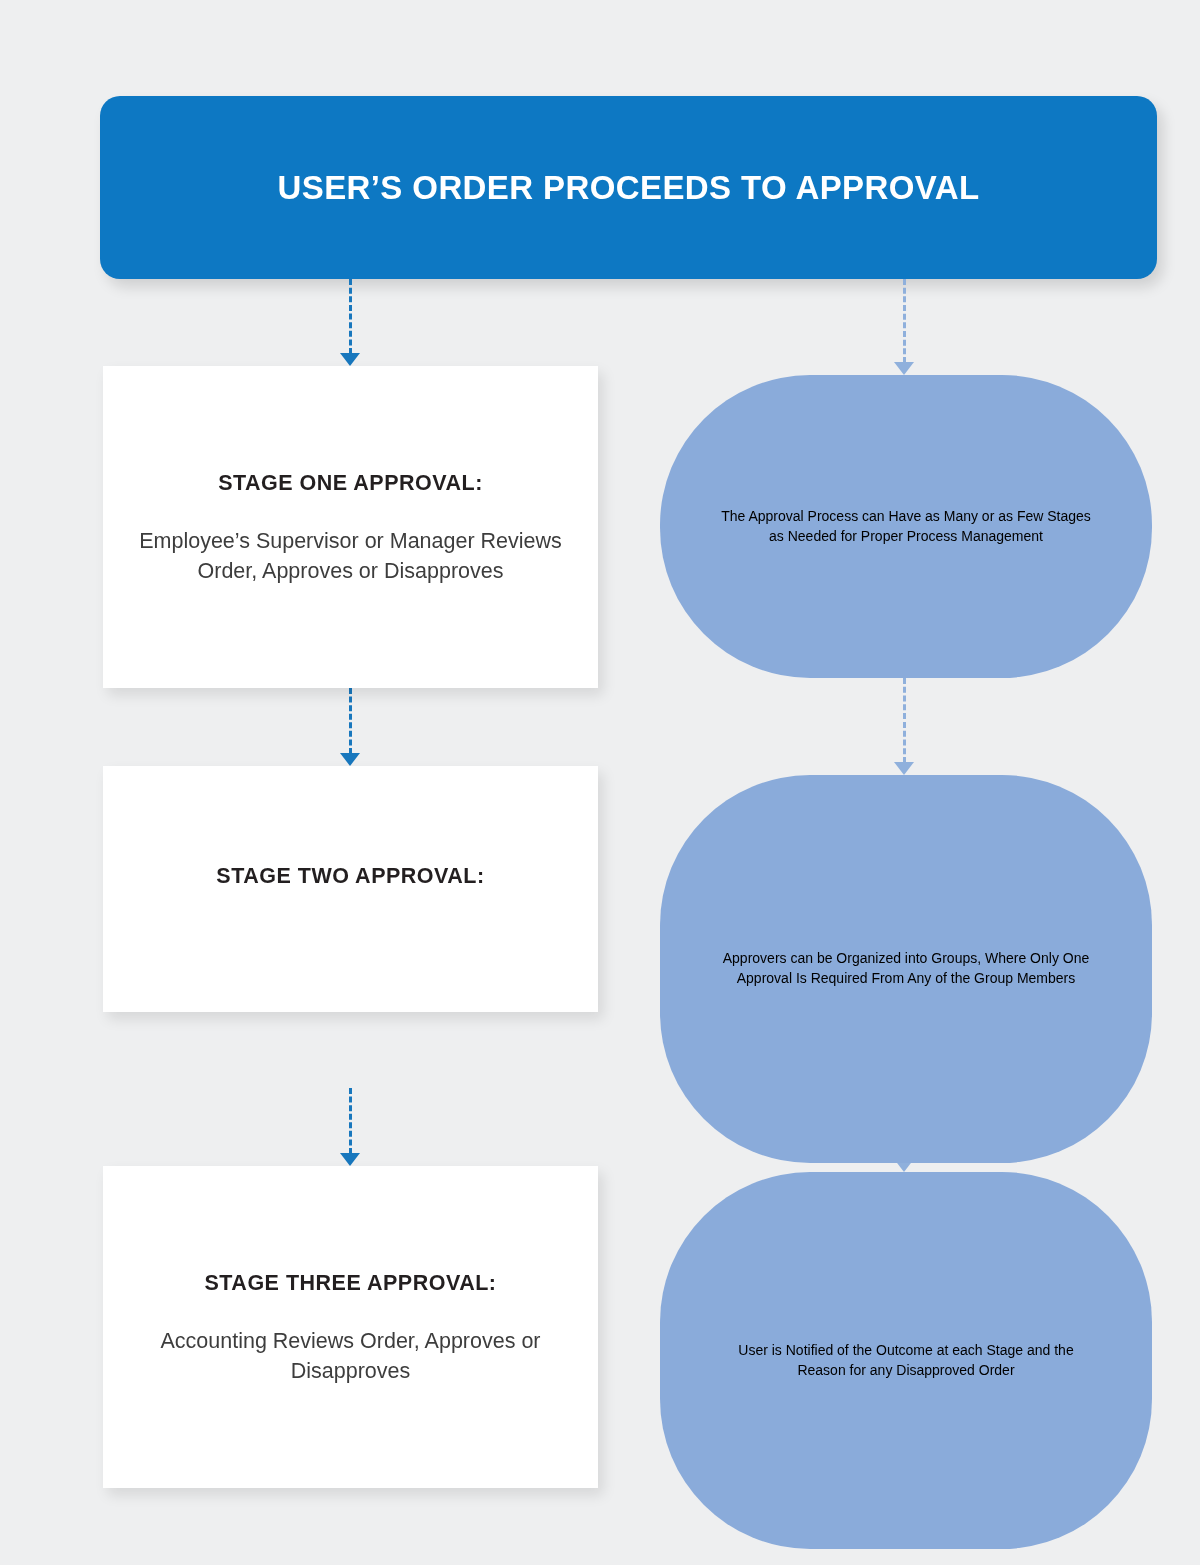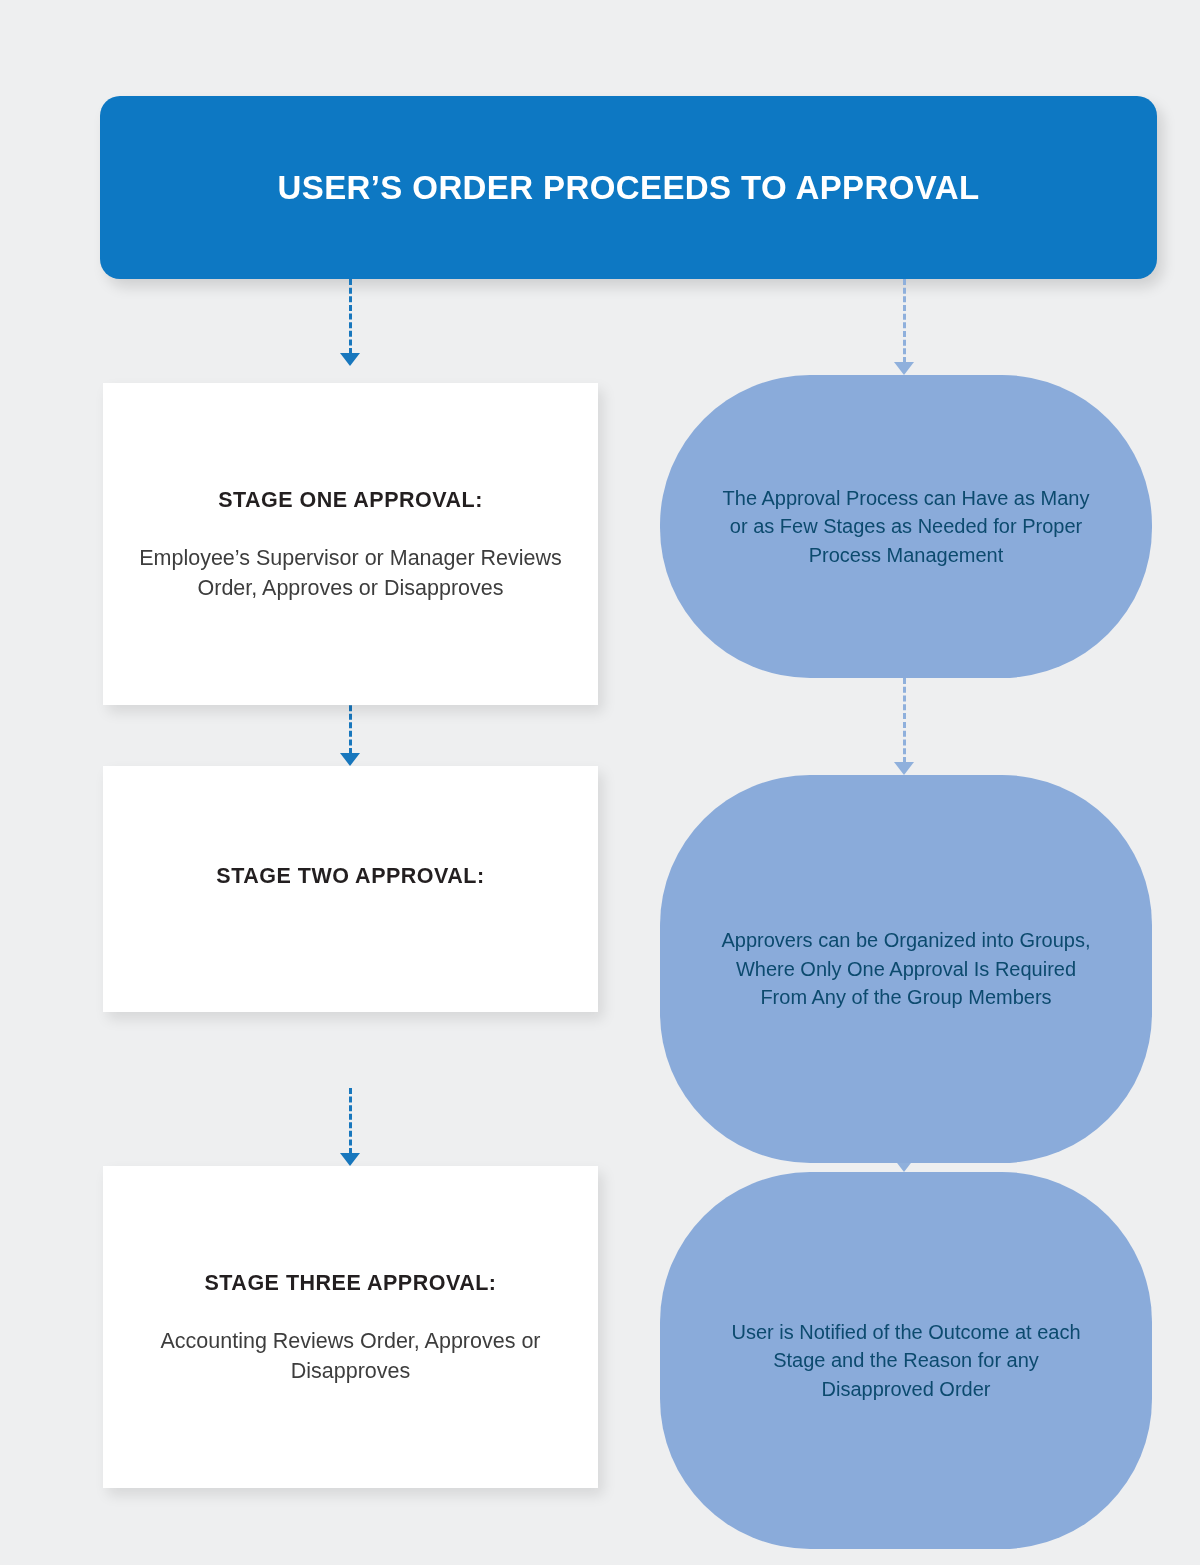--- a/index.html
+++ b/index.html
@@ -60,21 +60,21 @@
     width: 495px;
     background: #ffffff;
     box-shadow: 5px 7px 13px rgba(0,0,0,0.10);
     display: flex;
     flex-direction: column;
     align-items: center;
     justify-content: center;
     text-align: center;
     padding: 0 26px;
   }
-  .stage-card-1 { top: 383px;  height: 322px; }
+  .stage-card-1 { top: 366px;  height: 322px; }
   .stage-card-2 { top: 766px;  height: 246px; }
   .stage-card-3 { top: 1166px; height: 322px; }
 
   .stage-heading {
     color: #231f20;
     font-size: 21.5px;
     font-weight: bold;
     letter-spacing: 0.5px;
     line-height: 1.52;
     margin-bottom: 26px;
@@ -97,22 +97,22 @@
     align-items: center;
     justify-content: center;
     text-align: center;
     padding: 0 58px;
   }
   .note-bubble-1 { top: 375px;  height: 303px; }
   .note-bubble-2 { top: 775px;  height: 388px; }
   .note-bubble-3 { top: 1172px; height: 377px; }
 
   .note-text {
-    color: #0c4a6e;
-    font-size: 20px;
+    color: #000000;
+    font-size: 14px;
     font-weight: normal;
     line-height: 1.42;
   }
 
   
   .connector {
     position: absolute;
     width: 22px;
     display: flex;
     flex-direction: column;

